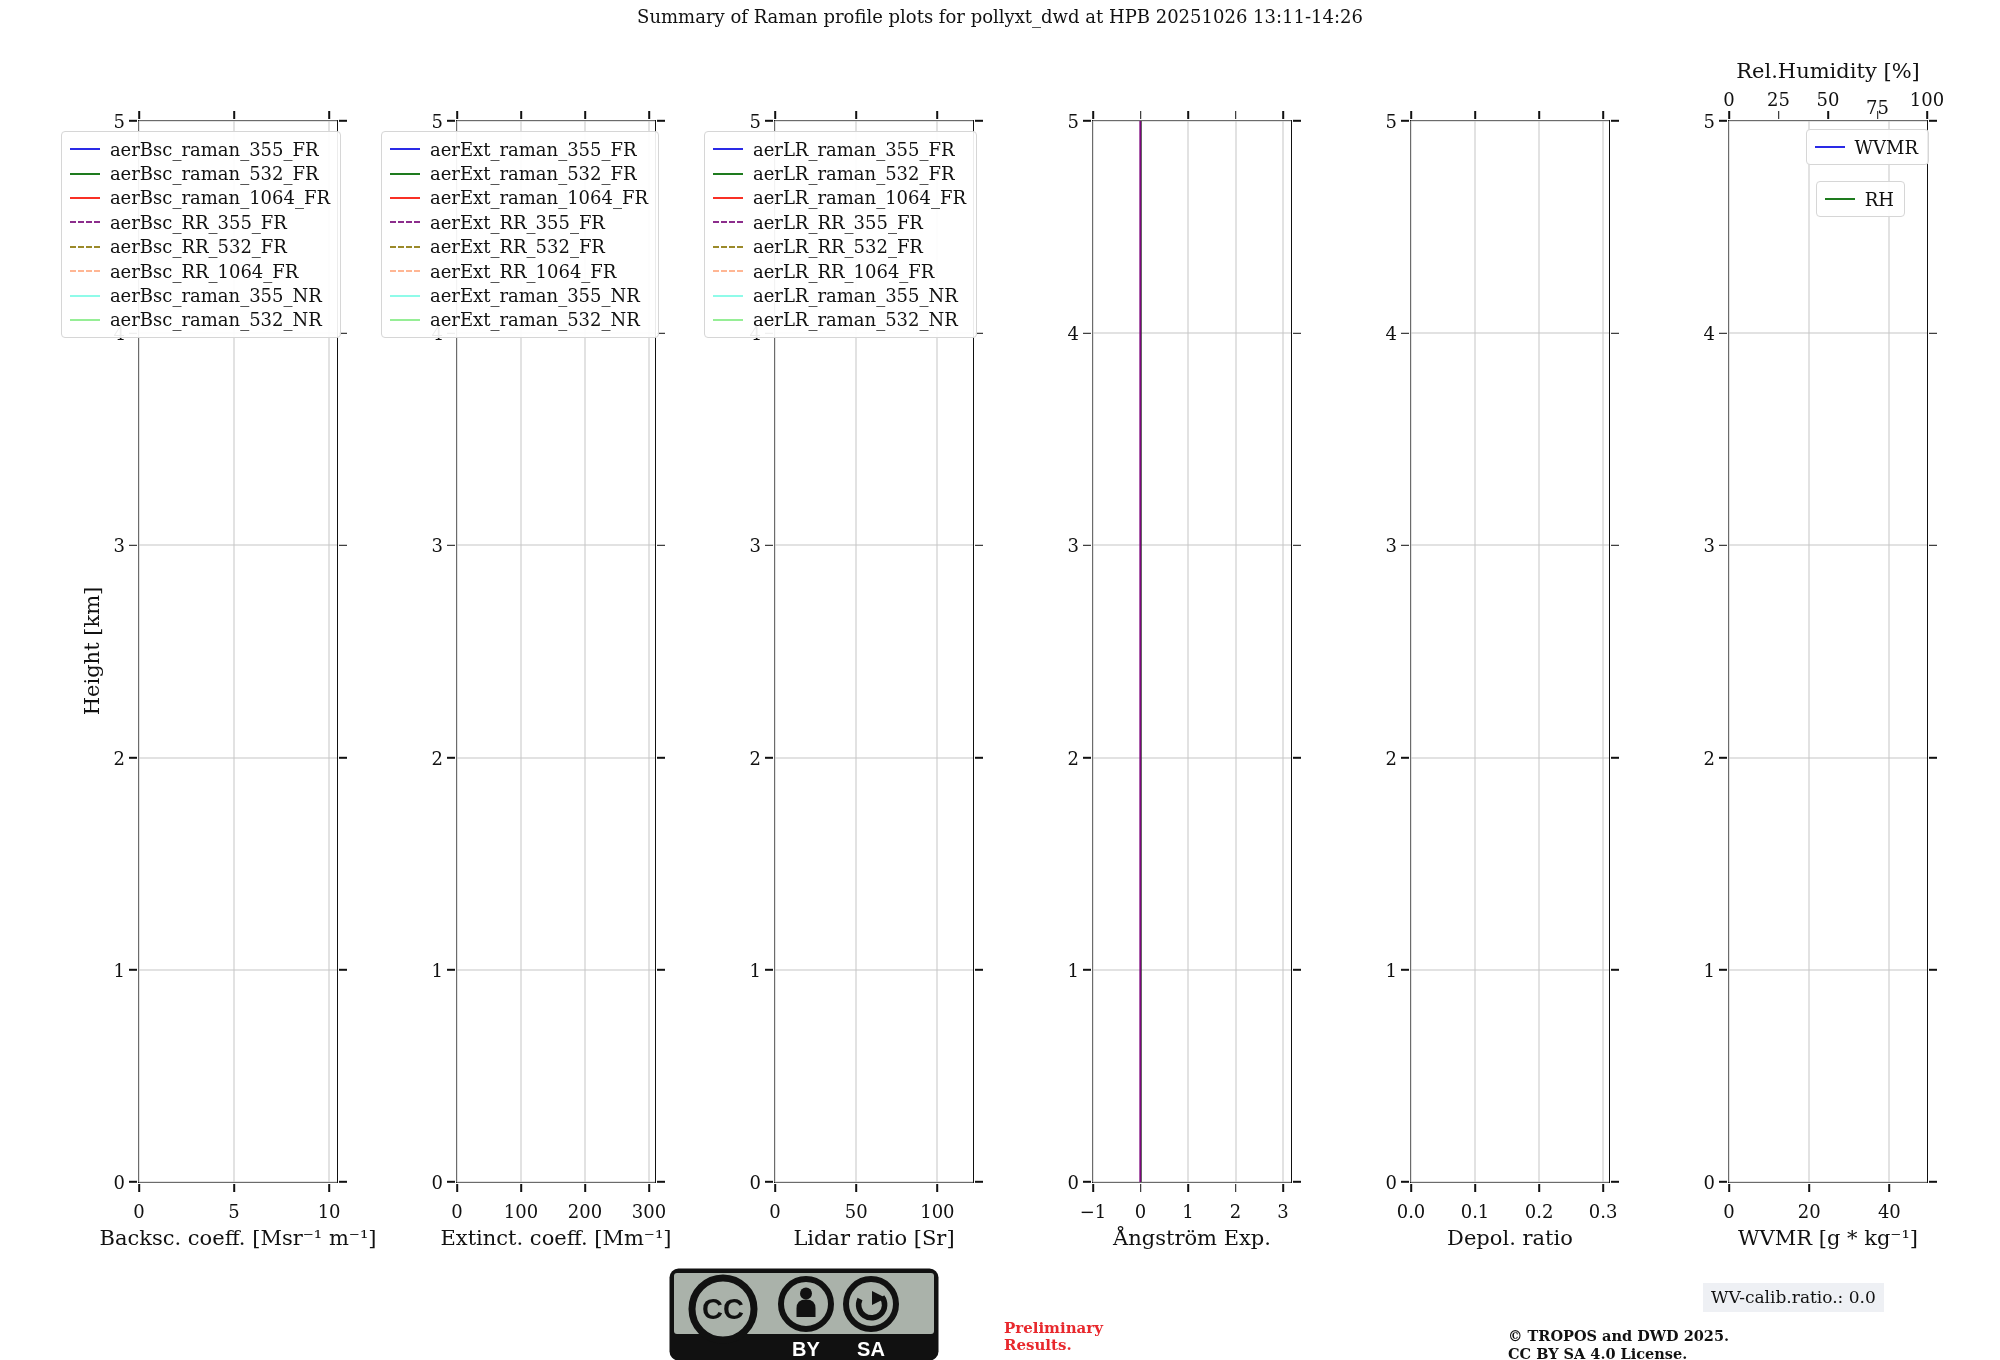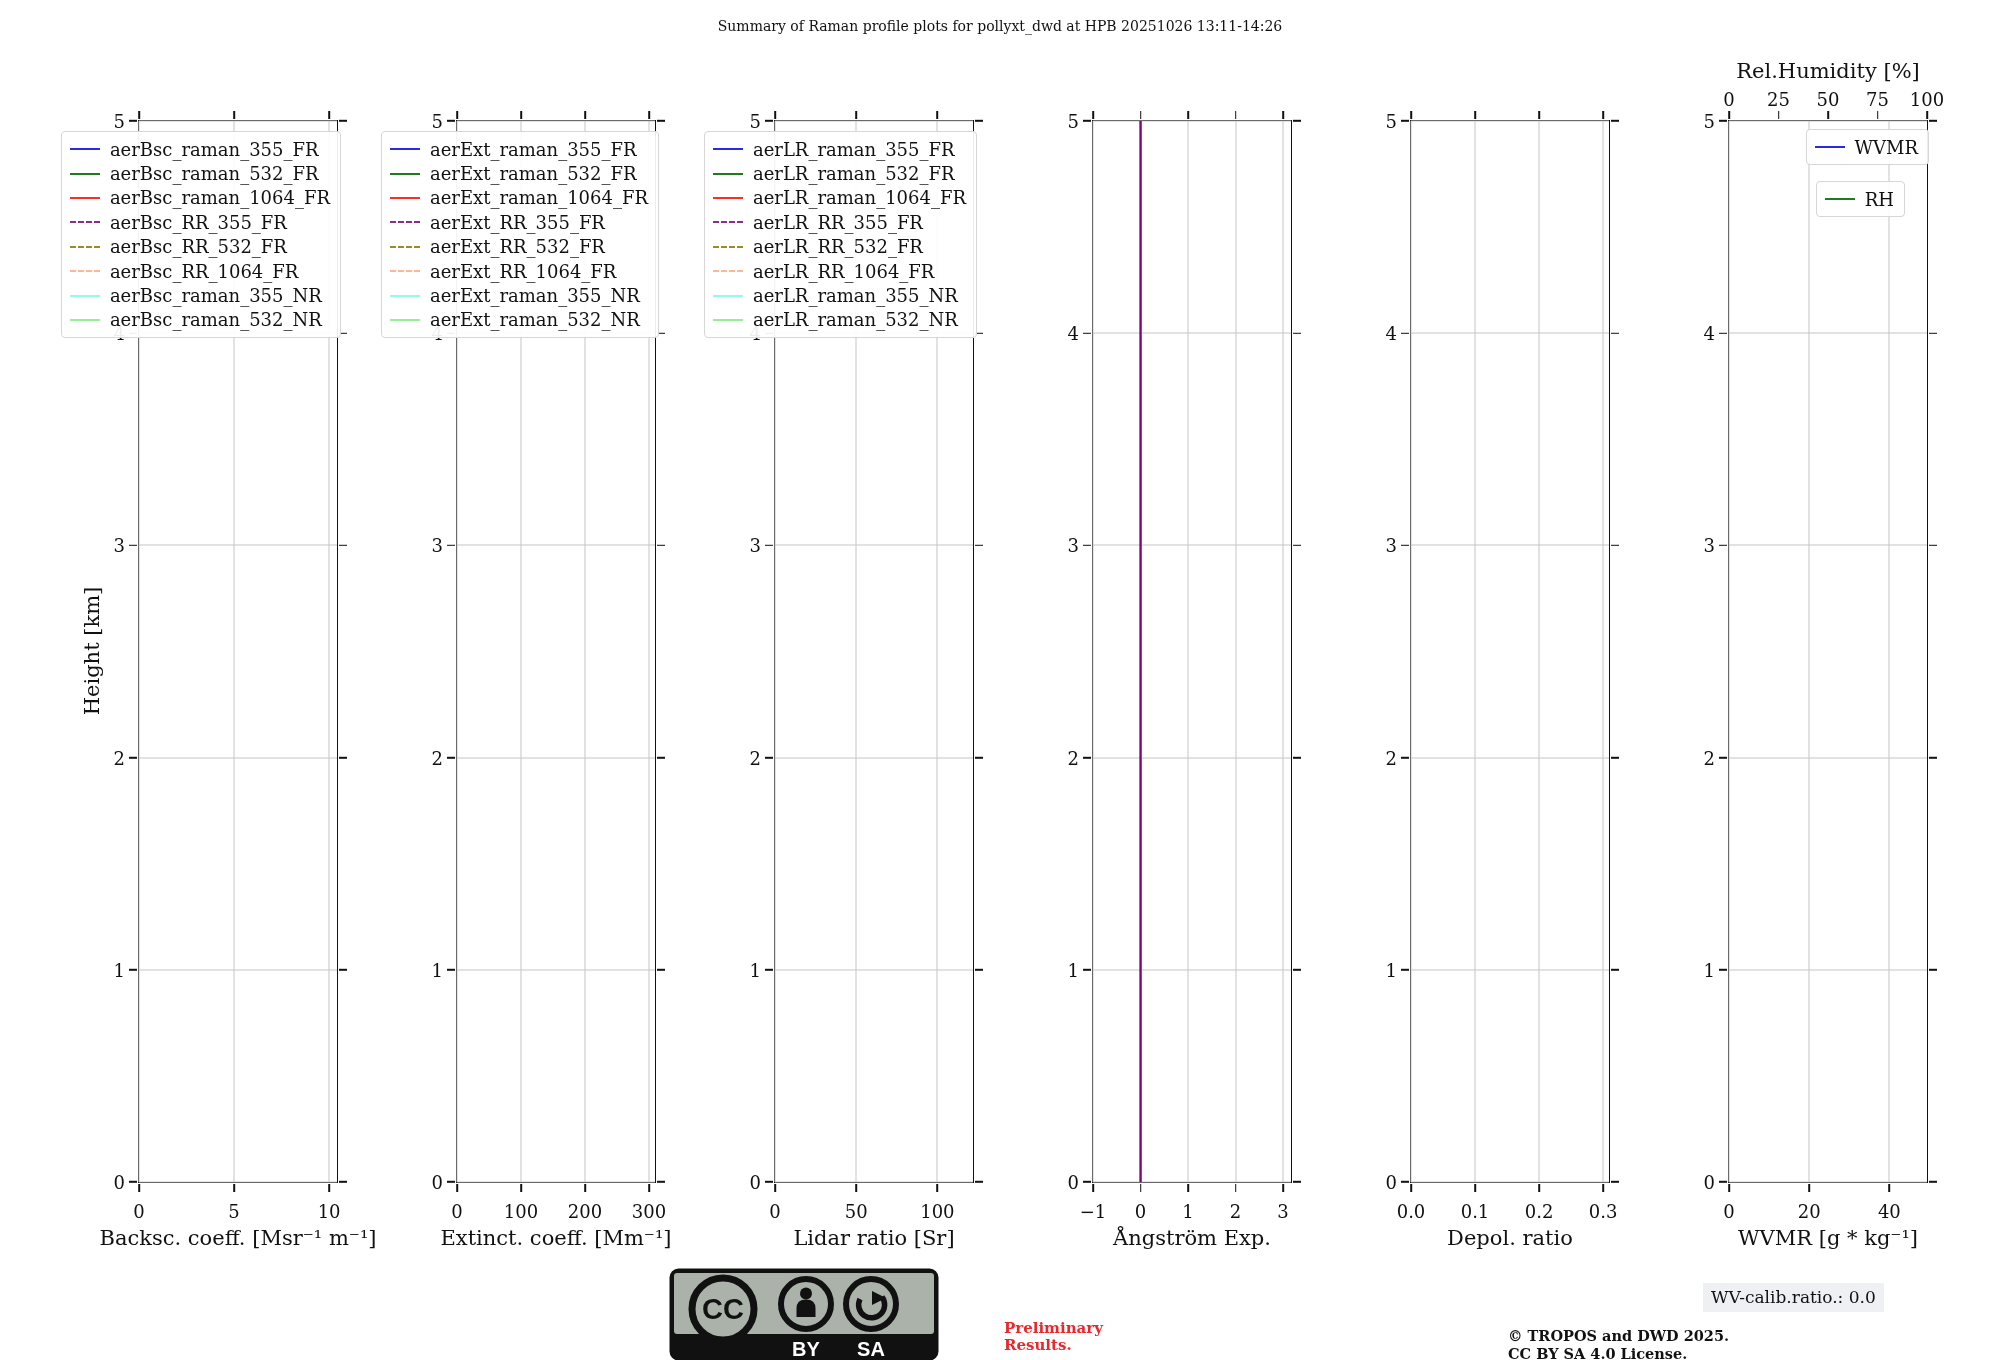--- a/index.html
+++ b/index.html
@@ -1,19 +1,19 @@
 <!DOCTYPE html>
 <html><head>
 <meta charset="utf-8">
 <style>
   html,body{margin:0;padding:0;background:#ffffff;}
   .fig{position:relative;width:2000px;height:1360px;background:#ffffff;
        font-family:"DejaVu Serif", serif;color:#111;overflow:hidden;}
-  .title{position:absolute;top:18px;left:50%;transform:translateX(-50%);
-         font-size:14px;white-space:nowrap;}
+  .title{position:absolute;top:6px;left:50%;transform:translateX(-50%);
+         font-size:18px;white-space:nowrap;}
   .ylabel{position:absolute;left:92px;top:651px;transform:translate(-50%,-50%) rotate(-90deg);
           font-size:21px;white-space:nowrap;}
   .panel{position:absolute;top:120px;width:200px;height:1063px;}
   .plot{position:absolute;left:0;top:0;right:0;bottom:0;border:1.5px solid #111;background:#fff;}
   .axis{position:absolute;left:0;top:0;right:0;bottom:0;pointer-events:none;}
   .vgrid{position:absolute;top:0;bottom:0;width:1px;background:#c6c6c6;transform:translateX(-50%);}
   .hgrid{position:absolute;left:0;right:0;height:1px;background:#c6c6c6;transform:translateY(50%);}
   .xmark{position:absolute;width:1.6px;height:8px;background:#111;transform:translateX(-50%);}
   .xmark.bottom{bottom:-10px;} .xmark.top{top:-10px;}
   .ymark{position:absolute;width:8px;height:1.6px;background:#111;transform:translateY(50%);}
@@ -410,21 +410,21 @@
     <div class="plot">
       <div class="top-axis-label">Rel.Humidity [%]</div>
       <div class="axis">
           <div class="xmark top" style="left: 0%;"></div>
           <div class="xlab top" style="left: 0%;">0</div>
           <div class="xmark top" style="left: 25%;"></div>
           <div class="xlab top" style="left: 25%;">25</div>
           <div class="xmark top" style="left: 50%;"></div>
           <div class="xlab top" style="left: 50%;">50</div>
           <div class="xmark top" style="left: 75%;"></div>
-          <div class="xlab top" style="left: 75%;">75</div>
+          <div class="xlab top" style="left: 75%; margin-top: 8px;">75</div>
           <div class="xmark top" style="left: 100%;"></div>
           <div class="xlab top" style="left: 100%;">100</div>
         </div>
       <div class="axis">
           <div class="vgrid" style="left: 0%;"></div>
           <div class="xmark bottom" style="left: 0%;"></div>
           <div class="xlab bottom" style="left: 0%;">0</div>
           <div class="vgrid" style="left: 40.5%;"></div>
           <div class="xmark bottom" style="left: 40.5%;"></div>
           <div class="xlab bottom" style="left: 40.5%;">20</div>

